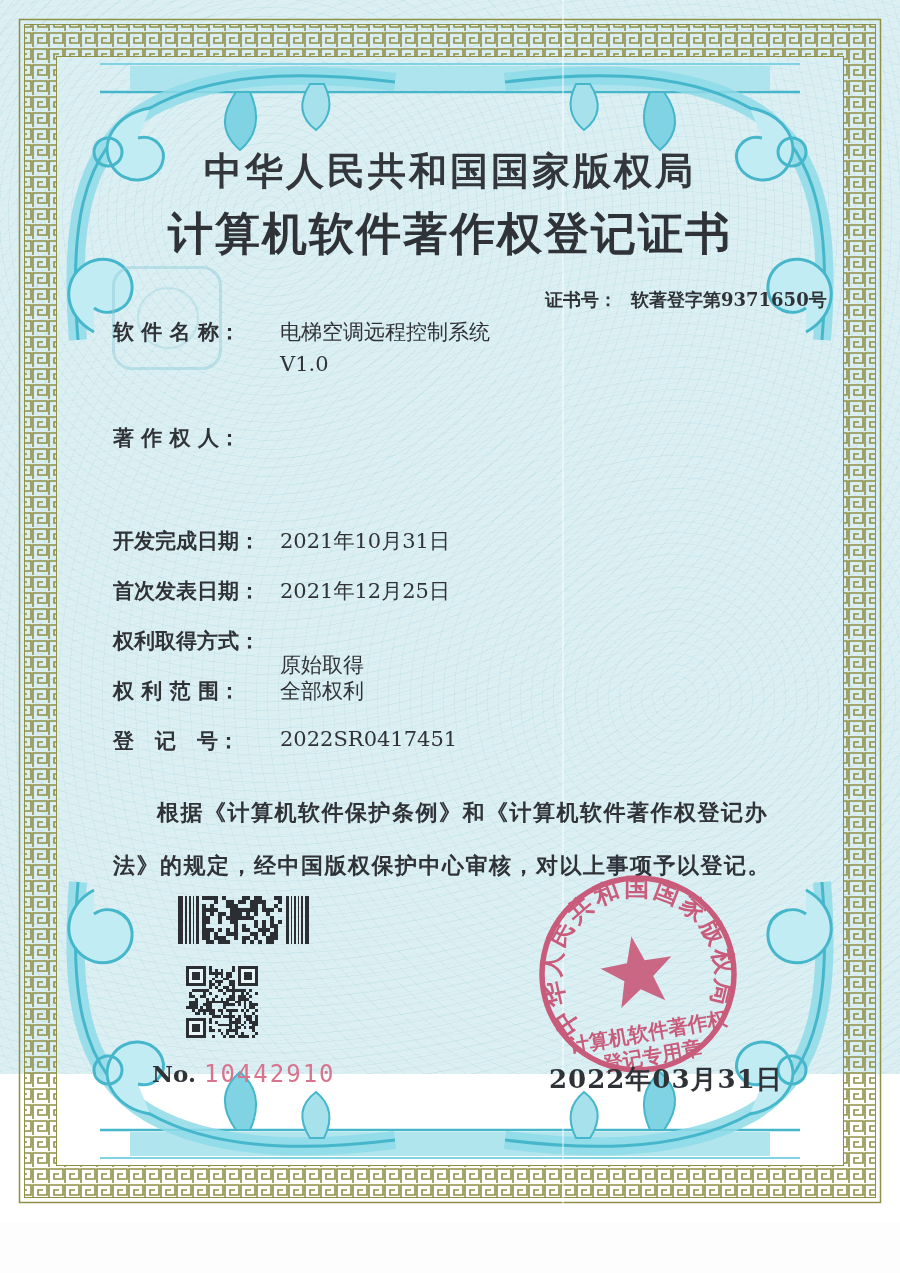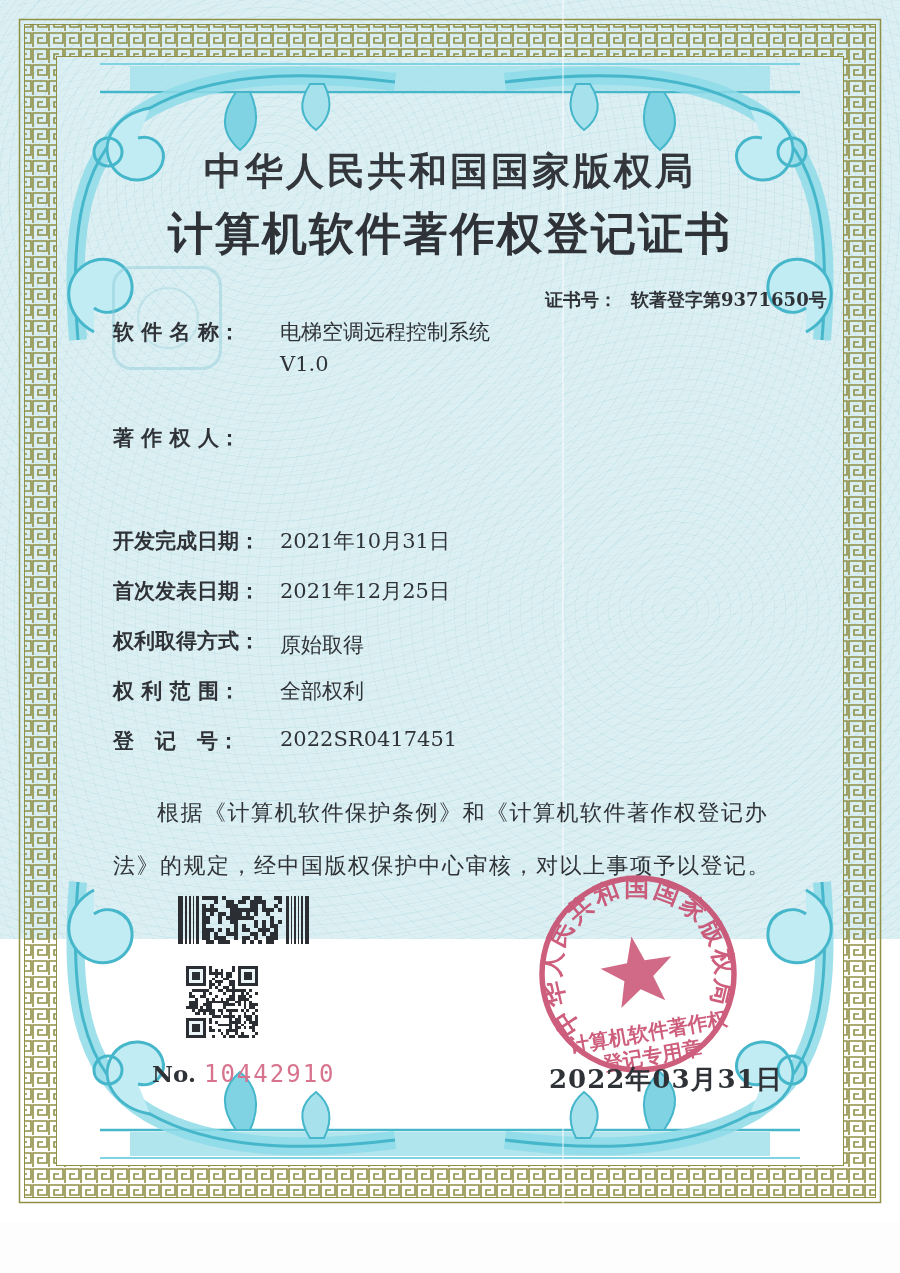--- a/index.html
+++ b/index.html
@@ -1,35 +1,35 @@
 <!DOCTYPE html>
 <html><head>
 <meta charset="utf-8">
 <style>
   html,body{margin:0;padding:0;background:#ffffff;}
   body{width:900px;height:1273px;position:relative;overflow:hidden;
        font-family:"DejaVu Serif","Liberation Serif",serif;color:#2f3338;}
-  .paper{position:absolute;left:0;top:0;width:900px;height:939px;
+  .paper{position:absolute;left:0;top:0;width:900px;height:1074px;
     background-color:#dcEFf3;
     background-image:
       repeating-radial-gradient(circle at 30% 20%, rgba(130,195,210,.14) 0 1px, transparent 1px 9px),
       repeating-radial-gradient(circle at 75% 65%, rgba(130,195,210,.12) 0 1px, transparent 1px 11px),
       repeating-linear-gradient(171deg, rgba(150,205,218,.10) 0 1px, transparent 1px 7px);
   }
   .frame-svg{position:absolute;left:0;top:0;width:900px;height:1222px;}
   .abs{position:absolute;}
   .authority{left:0;top:146px;width:900px;text-align:center;font-size:38px;font-weight:bold;
              letter-spacing:3px;color:#33373c;}
   .cert-title{left:0;top:204px;width:900px;text-align:center;font-size:45px;font-weight:bold;
              letter-spacing:2px;color:#2f3338;}
   .certno{left:545px;top:272px;font-size:18px;font-weight:bold;color:#2f3338;margin-top:16px;}
   .certno .gap{display:inline-block;width:14px;}
   .field-label{left:113px;font-size:21px;font-weight:bold;white-space:pre;}
   .field-value{left:280px;font-size:21px;font-weight:normal;white-space:pre;}
-  .statement{left:113px;top:786px;width:692px;font-size:22px;font-weight:normal;line-height:53px;
+  .statement{left:113px;top:786px;width:692px;font-size:22px;font-weight:bold;line-height:53px;
              text-indent:2em;letter-spacing:1.5px;}
   .watermark{left:112px;top:266px;width:104px;height:98px;border:3px solid rgba(140,202,214,.45);
              border-radius:20px;}
   .watermark::after{content:"";position:absolute;left:22px;top:18px;width:58px;height:58px;
              border:2px solid rgba(140,202,214,.35);border-radius:50%;}
   .barcode{left:178px;top:896px;width:133px;height:48px;}
   .qr{left:186px;top:966px;width:72px;height:72px;}
   .seal{left:522px;top:858px;width:232px;height:232px;opacity:.88;}
   .serial{left:152px;top:1060px;font-size:23px;}
   .serial .no{font-weight:bold;color:#2f3338;margin-right:8px;}
@@ -96,21 +96,21 @@
 
   <div class="abs field-label" style="top:424px">著 作 权 人：</div>
 
   <div class="abs field-label" style="top:527px">开发完成日期：</div>
   <div class="abs field-value" style="top:527px">2021年10月31日</div>
 
   <div class="abs field-label" style="top:577px">首次发表日期：</div>
   <div class="abs field-value" style="top:577px">2021年12月25日</div>
 
   <div class="abs field-label" style="top:627px">权利取得方式：</div>
-  <div class="abs field-value" style="top:631px">原始取得</div>
+  <div class="abs field-value" style="top:651px">原始取得</div>
 
   <div class="abs field-label" style="top:677px">权 利 范 围：</div>
   <div class="abs field-value" style="top:677px">全部权利</div>
 
   <div class="abs field-label" style="top:727px">登　记　号：</div>
   <div class="abs field-value" style="top:727px">2022SR0417451</div>
 
   <div class="abs statement">根据《计算机软件保护条例》和《计算机软件著作权登记办法》的规定，经中国版权保护中心审核，对以上事项予以登记。</div>
 
   <svg class="abs barcode" id="barcode-svg" viewBox="0 0 133 48" shape-rendering="crispEdges">

